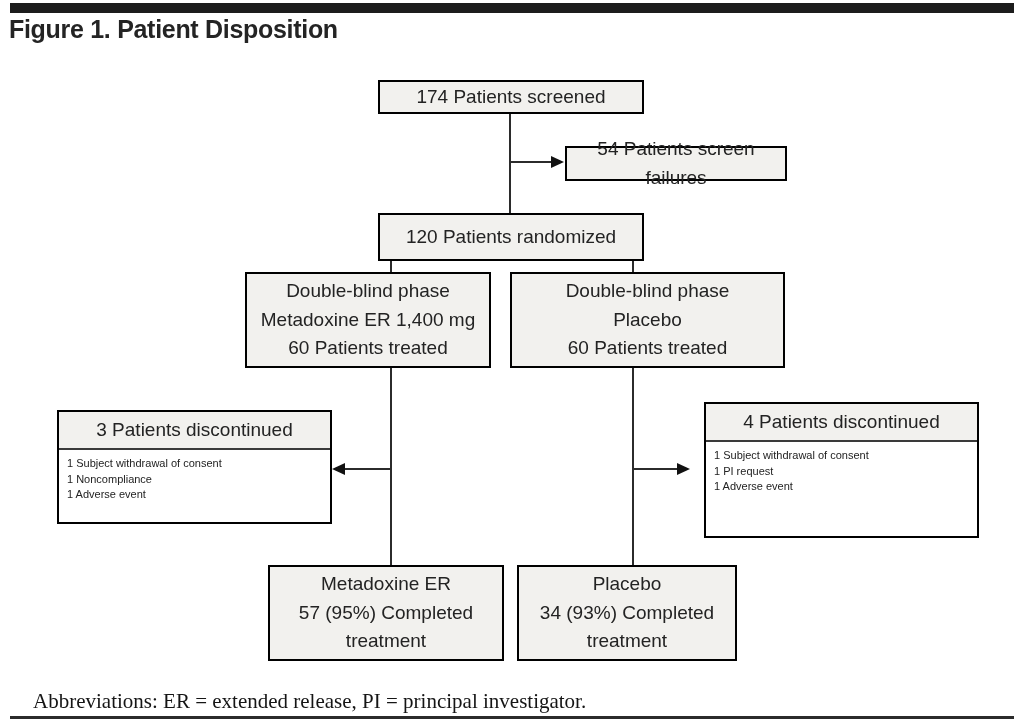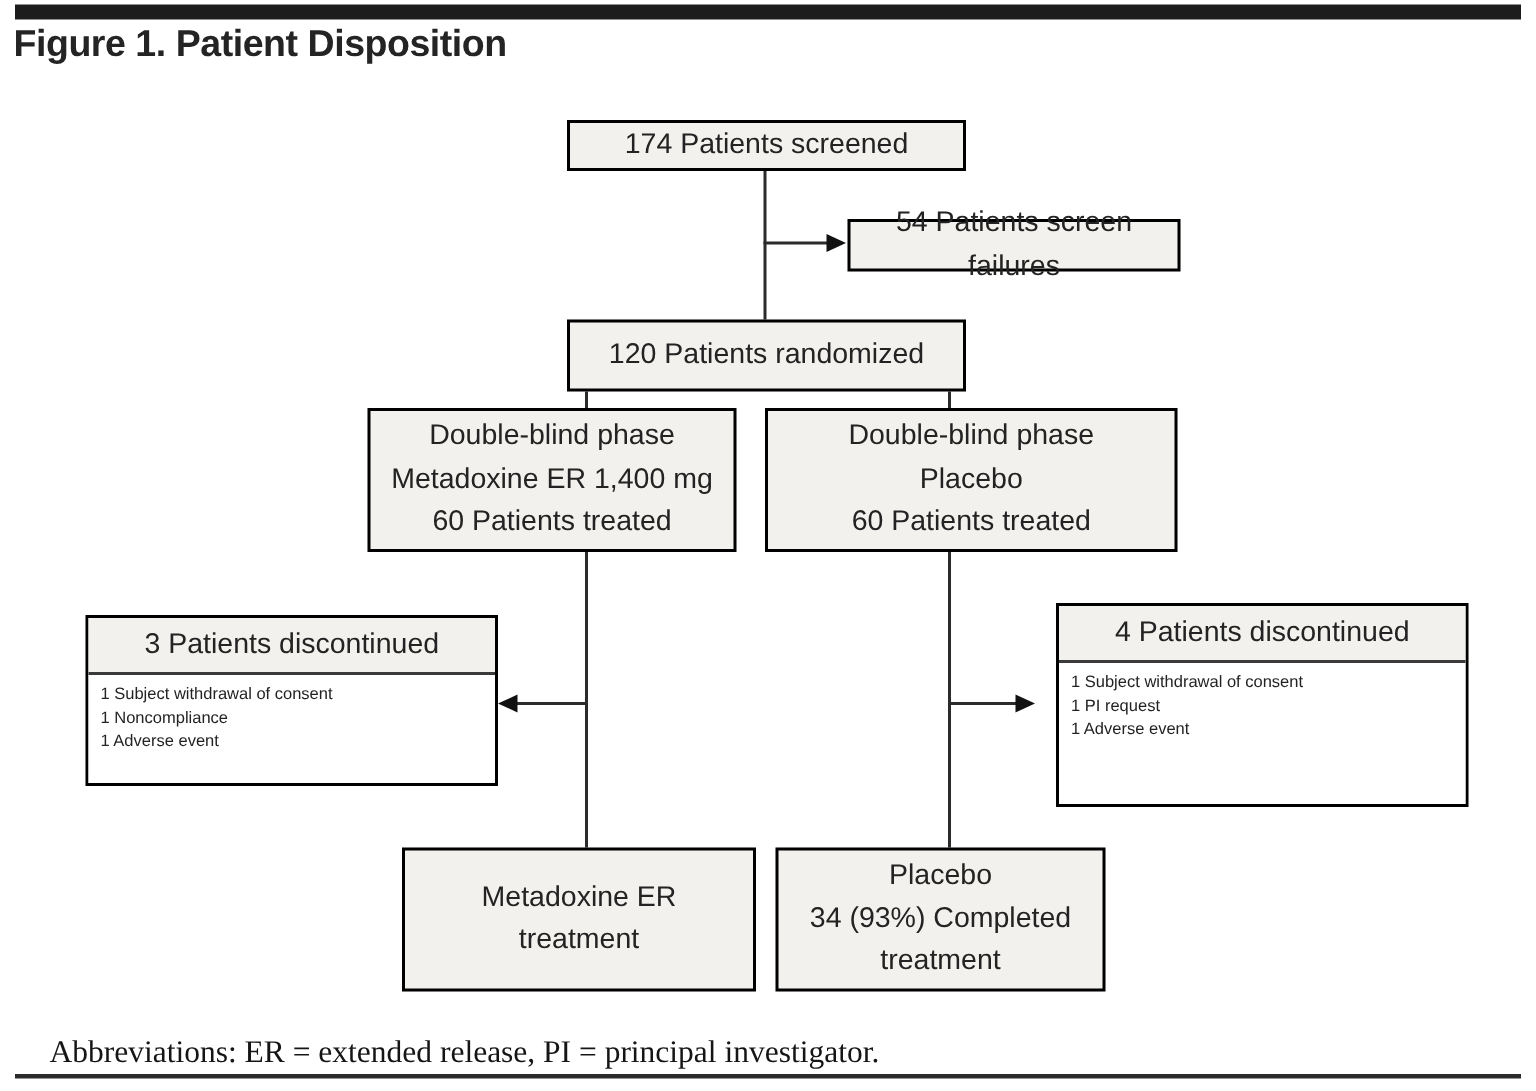--- a/index.html
+++ b/index.html
@@ -154,20 +154,21 @@
     <div class="disc-header">4 Patients discontinued</div>
     <div class="disc-body">
       <div>1 Subject withdrawal of consent</div>
       <div>1 PI request</div>
       <div>1 Adverse event</div>
     </div>
   </div>
 
   <div class="box" style="left:268px; top:565px; width:236px; height:96px;justify-content:center;">
     <div>Metadoxine ER</div>
+    <div>57 (95%) Completed</div>
     <div>treatment</div>
   </div>
 
   <div class="box" style="left:517px; top:565px; width:220px; height:96px;">
     <div>Placebo</div>
     <div>34 (93%) Completed</div>
     <div>treatment</div>
   </div>
 
   <div class="footnote">Abbreviations: ER = extended release, PI = principal investigator.</div>

